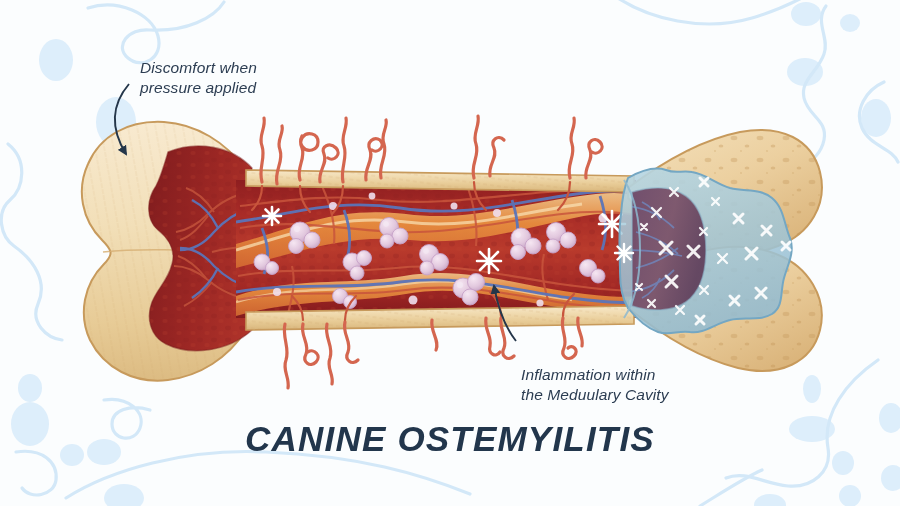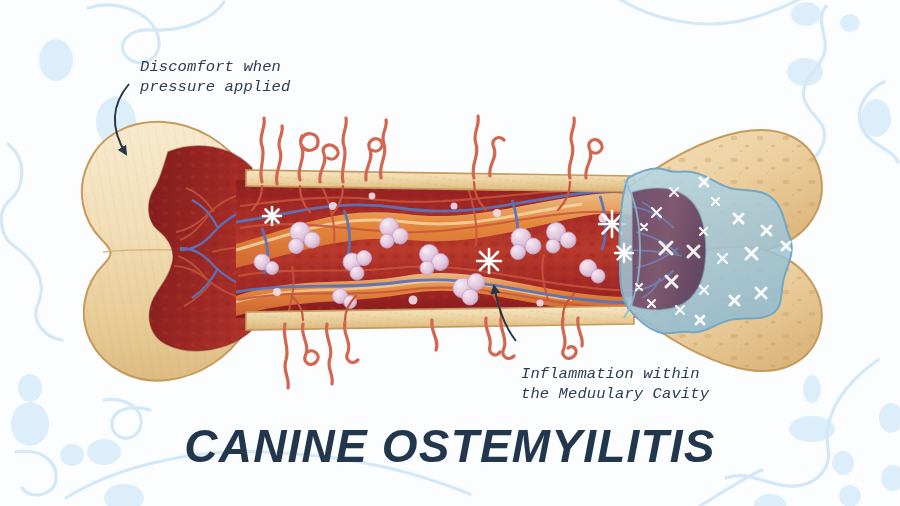--- a/index.html
+++ b/index.html
@@ -19,21 +19,21 @@
     background: #fbfdfe;
   }
   .layer {
     position: absolute;
     top: 0; left: 0;
     width: 900px;
     height: 506px;
   }
   .label {
     position: absolute;
-    font-family: Liberation Mono, monospace;
+    font-family: Liberation Sans, sans-serif;
     font-style: italic;
     font-size: 15.5px;
     line-height: 1.28;
     color: #2c3d52;
     white-space: pre-line;
     letter-spacing: 0.1px;
   }
   #label-discomfort {
     left: 140px;
     top: 58px;
@@ -47,21 +47,21 @@
   }
   #diagram-title {
     position: absolute;
     left: 0;
     top: 419px;
     width: 900px;
     text-align: center;
     font-family: "Liberation Sans", sans-serif;
     font-style: italic;
     font-weight: bold;
-    font-size: 46px;
+    font-size: 35px;
     letter-spacing: 1.2px;
     color: #22364c;
   }
 </style>
 </head>
 <body>
 
 <div id="canvas">
 
   <svg class="layer" viewBox="0 0 900 506" xmlns="http://www.w3.org/2000/svg">

